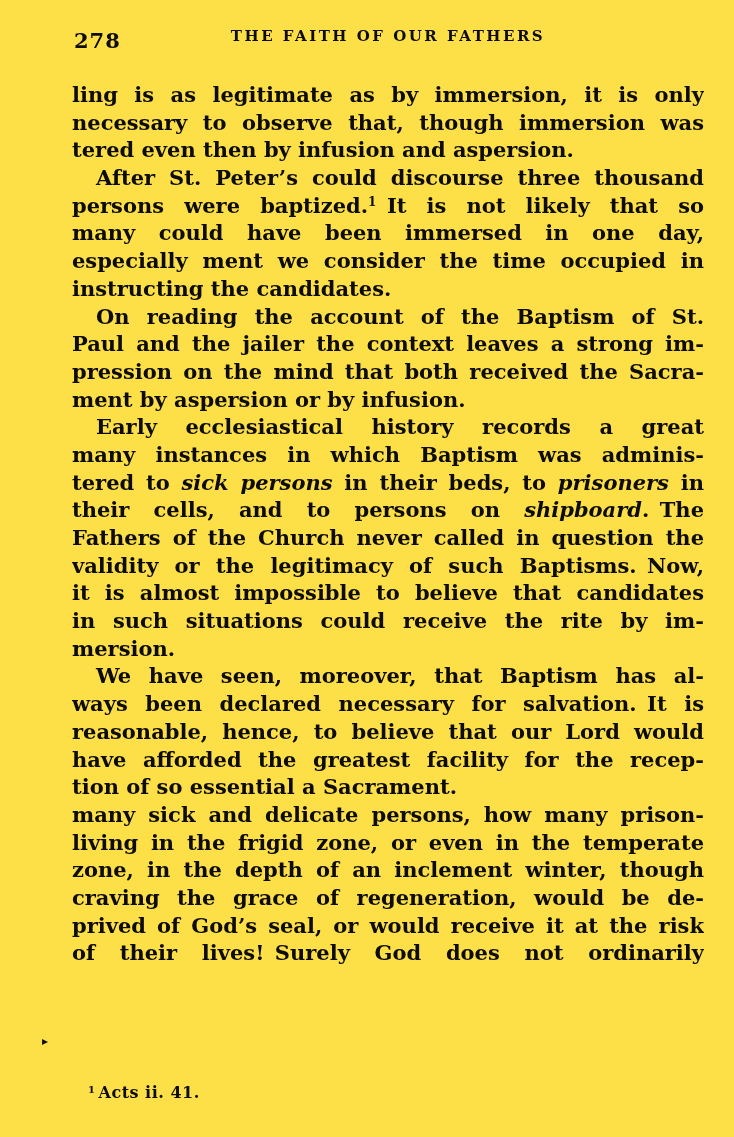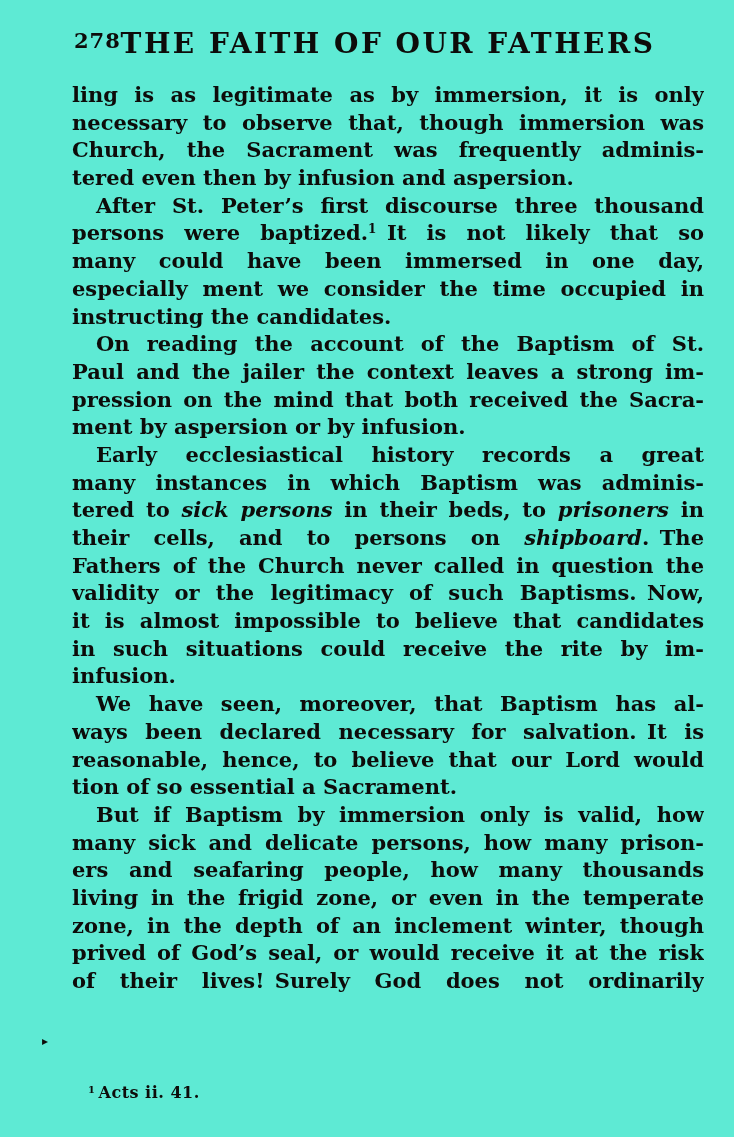--- a/index.html
+++ b/index.html
@@ -1,34 +1,34 @@
 <!DOCTYPE html>
 <html><head>
 <meta charset="utf-8">
 <style>
   html,body { margin:0; padding:0; background:#ffffff; }
   .page {
     position:relative;
     width:734px; height:1137px;
-    background:#5eead4;
+    background:#fde047;
     color:#0d0c0a;
     font-family:"DejaVu Serif", serif;
     font-weight:bold;
     overflow:hidden;
   }
   .page-header {
     position:absolute; top:27px; left:72px; width:632px; height:26px;
   }
   .page-number {
     position:absolute; left:2px; top:1px;
     font-size:21px; letter-spacing:1px;
   }
   .running-title {
     display:block; text-align:center;
-    font-size:28px; letter-spacing:2.5px;
+    font-size:15px; letter-spacing:2.5px;
     white-space:nowrap;
   }
   .page-body {
     position:absolute; top:81px; left:72px; width:632px;
   }
   .line {
     font-size:21px;
     line-height:27.7px;
     height:27.7px;
     text-align:justify;
@@ -58,49 +58,48 @@
 <div class="page">
 
   <div class="page-header">
     <span class="page-number">278</span>
     <span class="running-title">THE FAITH OF OUR FATHERS</span>
   </div>
 
   <div class="page-body">
       <div class="line"><span>ling is as legitimate as by immersion, it is only</span></div>
       <div class="line"><span>necessary to observe that, though immersion was</span></div>
-      <div class="line"><span>Church, the Sacrament was frequently adminis-</span></div>
       <div class="line end"><span>tered even then by infusion and aspersion.</span></div>
-      <div class="line indent"><span>After St. Peter’s first discourse three thousand</span></div>
+      <div class="line indent"><span>After St. Peter’s could discourse three thousand</span></div>
       <div class="line"><span>persons were baptized.</span><sup>1</sup><span> It is not likely that so</span></div>
       <div class="line"><span>many could have been immersed in one day,</span></div>
       <div class="line"><span>especially ment we consider the time occupied in</span></div>
       <div class="line end"><span>instructing the candidates.</span></div>
       <div class="line indent"><span>On reading the account of the Baptism of St.</span></div>
       <div class="line"><span>Paul and the jailer the context leaves a strong im-</span></div>
       <div class="line"><span>pression on the mind that both received the Sacra-</span></div>
       <div class="line end"><span>ment by aspersion or by infusion.</span></div>
       <div class="line indent"><span>Early ecclesiastical history records a great</span></div>
       <div class="line"><span>many instances in which Baptism was adminis-</span></div>
       <div class="line"><span>tered to </span><i>sick persons</i><span> in their beds, to </span><i>prisoners</i><span> in</span></div>
       <div class="line"><span>their cells, and to persons on </span><i>shipboard</i><span>. The</span></div>
       <div class="line"><span>Fathers of the Church never called in question the</span></div>
       <div class="line"><span>validity or the legitimacy of such Baptisms. Now,</span></div>
       <div class="line"><span>it is almost impossible to believe that candidates</span></div>
       <div class="line"><span>in such situations could receive the rite by im-</span></div>
-      <div class="line end"><span>infusion.</span></div>
+      <div class="line end"><span>mersion.</span></div>
       <div class="line indent"><span>We have seen, moreover, that Baptism has al-</span></div>
       <div class="line"><span>ways been declared necessary for salvation. It is</span></div>
       <div class="line"><span>reasonable, hence, to believe that our Lord would</span></div>
+      <div class="line"><span>have afforded the greatest facility for the recep-</span></div>
       <div class="line end"><span>tion of so essential a Sacrament.</span></div>
-      <div class="line indent"><span>But if Baptism by immersion only is valid, how</span></div>
       <div class="line"><span>many sick and delicate persons, how many prison-</span></div>
-      <div class="line"><span>ers and seafaring people, how many thousands</span></div>
       <div class="line"><span>living in the frigid zone, or even in the temperate</span></div>
       <div class="line"><span>zone, in the depth of an inclement winter, though</span></div>
+      <div class="line"><span>craving the grace of regeneration, would be de-</span></div>
       <div class="line"><span>prived of God’s seal, or would receive it at the risk</span></div>
       <div class="line"><span>of their lives! Surely God does not ordinarily</span></div>
     </div>
 
   <div class="margin-arrow">▸</div>
 
   <div class="footnote"><sup>1</sup><span>Acts ii. 41.</span></div>
 
 </div>
 

